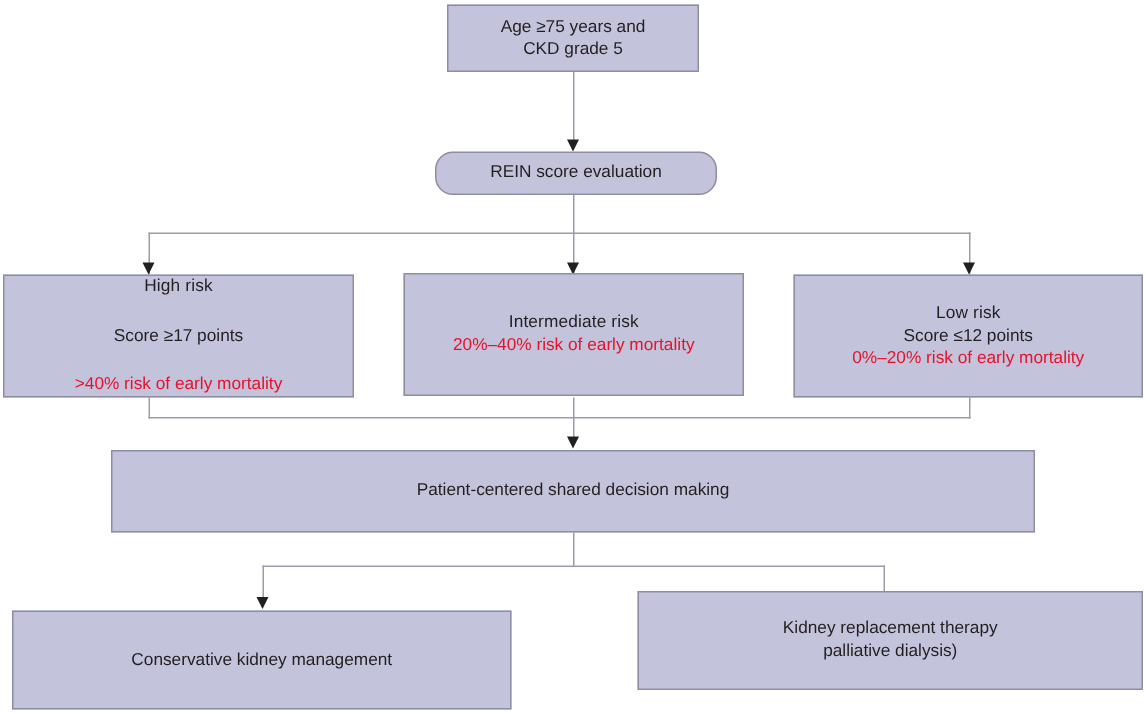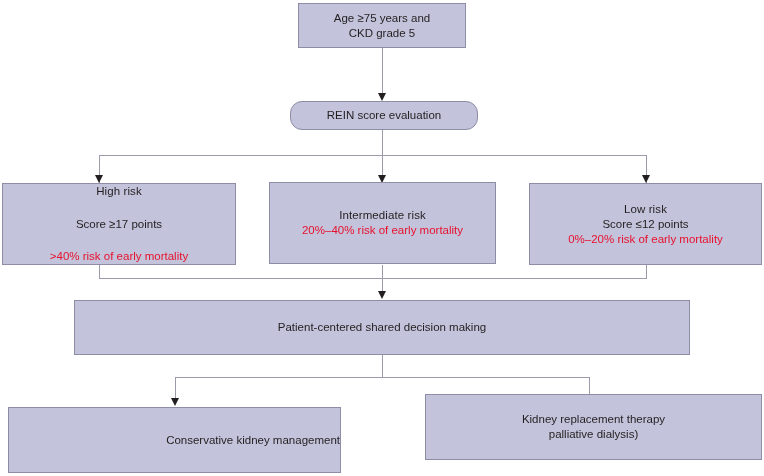--- a/index.html
+++ b/index.html
@@ -107,21 +107,21 @@
     <span class="ln">Patient-centered shared decision making</span>
   </div>
 
   <div class="vline" style="left:382px; top:355px; height:23px;"></div>
   <div class="hline" style="left:175px; top:377px; width:415px;"></div>
   <div class="vline" style="left:175px; top:377px; height:24px;"></div>
   <div class="vline" style="left:589px; top:377px; height:24px;"></div>
   <div class="arrow" style="left:171px; top:398px;"></div>
   <div class="arrow" style="left:585px; top:398px;"></div>
 
-  <div class="box" style="left:8px; top:407px; width:333px; height:66px;align-items:flex-end;">
+  <div class="box" style="left:8px; top:407px; width:333px; height:66px;">
     <span class="ln">Conservative kidney management</span>
   </div>
 
   <div class="box" style="left:425px; top:394px; width:337px; height:66px;">
     <span class="ln">Kidney replacement therapy</span>
     <span class="ln">palliative dialysis)</span>
   </div>
 
 </div>
 

